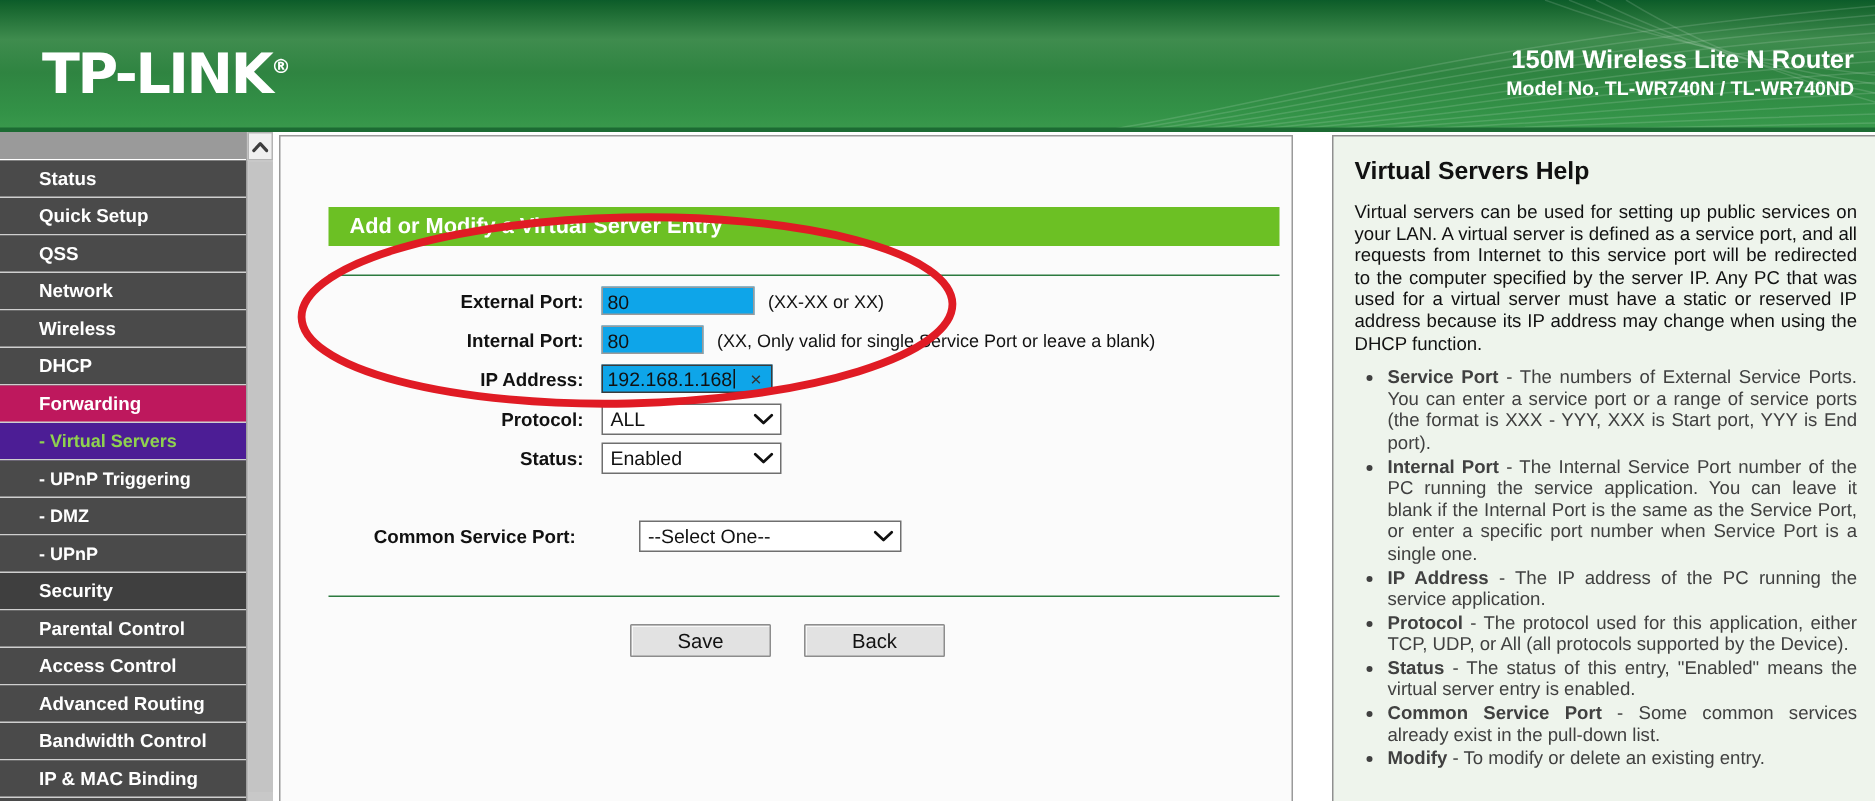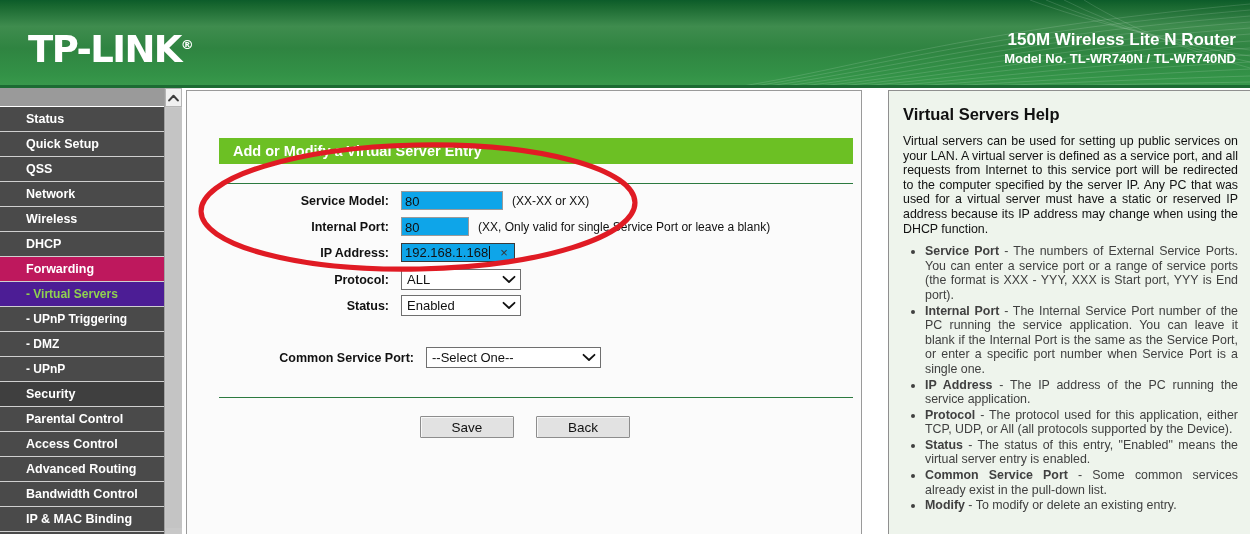--- a/index.html
+++ b/index.html
@@ -188,21 +188,21 @@
 
 <div class="content-pane">
 
   <div class="section-bar">
     <span>Add or Modify a Virtual Server Entry</span>
   </div>
 
   <div class="hr-green"></div>
 
   <div class="form-row" style="left:32px;top:100px;">
-    <div class="f-label">Service Model:</div>
+    <div class="f-label">External Port:</div>
     <div class="f-input" style="width:102px;"><span>80</span></div>
     <div class="f-hint">(XX-XX or XX)</div>
   </div>
 
   <div class="form-row" style="left:32px;top:126px;">
     <div class="f-label">Internal Port:</div>
     <div class="f-input" style="width:68px;"><span>80</span></div>
     <div class="f-hint">(XX, Only valid for single Service Port or leave a blank)</div>
   </div>
 
@@ -229,21 +229,21 @@
     <div class="f-label">Status:</div>
     <div class="f-select" style="width:120px;">
       <span>Enabled</span>
       <svg width="14" height="9" viewBox="0 0 14 9">
           <path d="M1.5,1.8 L7,7 L12.5,1.8" fill="none" stroke="#111" stroke-width="1.8" stroke-linecap="round" stroke-linejoin="round"></path>
         </svg>
     </div>
   </div>
 
   <div class="form-row" style="left:32px;top:256px;">
-    <div class="f-label" style="width:195px;">Common Service Port:</div>
+    <div class="f-label" style="width:195px;text-align:center;">Common Service Port:</div>
     <div class="f-select" style="width:175px;">
       <span>--Select One--</span>
       <svg width="14" height="9" viewBox="0 0 14 9">
           <path d="M1.5,1.8 L7,7 L12.5,1.8" fill="none" stroke="#111" stroke-width="1.8" stroke-linecap="round" stroke-linejoin="round"></path>
         </svg>
     </div>
   </div>
 
   <div class="hr-green2"></div>
 

